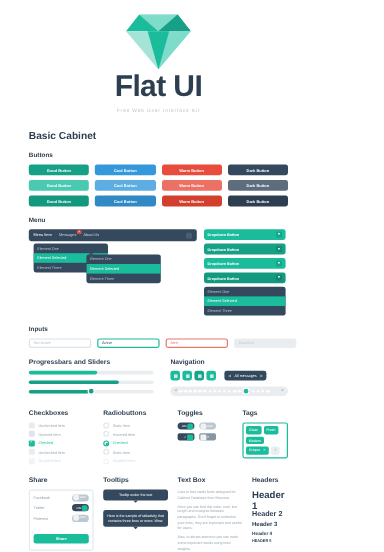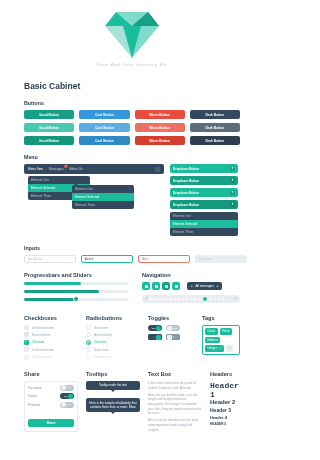--- a/index.html
+++ b/index.html
@@ -210,21 +210,21 @@
          font-size: 3px; padding: 2.5px 3px; text-align: center;
          position: relative; margin-bottom: 8px; line-height: 1.45; }
   .tip:after { content: ""; position: absolute; bottom: -2px; left: 50%;
                margin-left: -2px; width: 0; height: 0;
                border-left: 2px solid transparent;
                border-right: 2px solid transparent;
                border-top: 2px solid #34495e; }
 
   .txt { font-size: 3px; color: #9aa7b1; line-height: 1.55; margin-bottom: 2.5px; }
 
-  .hd1 { font-size: 8px; font-weight: bold; color: #2c3e50; margin-bottom: 0; font-family: Liberation Mono, monospace; }
+  .hd1 { font-size: 8px; font-weight: bold; color: #2c3e50; margin-bottom: 0; }
   .hd2 { font-size: 6px; font-weight: bold; color: #2c3e50; margin-bottom: 2px; }
   .hd3 { font-size: 5px; font-weight: bold; color: #2c3e50; margin-bottom: 2px; }
   .hd4 { font-size: 4px; font-weight: bold; color: #2c3e50; margin-bottom: 2px; }
   .hd5 { font-size: 3.2px; font-weight: bold; color: #2c3e50; }
 </style>
 </head>
 <body>
 
 <div class="page">
 
@@ -232,20 +232,21 @@
     <svg class="gem" width="54" height="46" viewBox="0 0 54 46">
       <polygon points="11,0 43,0 54,14 27,14" fill="#16a085"></polygon>
       <polygon points="0,14 11,0 27,14" fill="#1abc9c"></polygon>
       <polygon points="43,0 54,14 27,14" fill="#16a085"></polygon>
       <polygon points="11,0 27,14 43,0" fill="#7fdbca"></polygon>
       <polygon points="0,14 27,14 27,46" fill="#a3e4d7"></polygon>
       <polygon points="54,14 27,14 27,46" fill="#7fdbca"></polygon>
       <polygon points="0,14 54,14 27,46" fill="none"></polygon>
       <polygon points="18,14 36,14 27,46" fill="#1abc9c"></polygon>
     </svg>
+    <div class="logo-title">Flat UI</div>
     <div class="logo-sub">Free Web User Interface Kit</div>
   </div>
 
   <div class="content">
 
     <div class="h-big">Basic Cabinet</div>
 
     <div class="h-sec">Buttons</div>
 
     <div class="btn-row r1">

